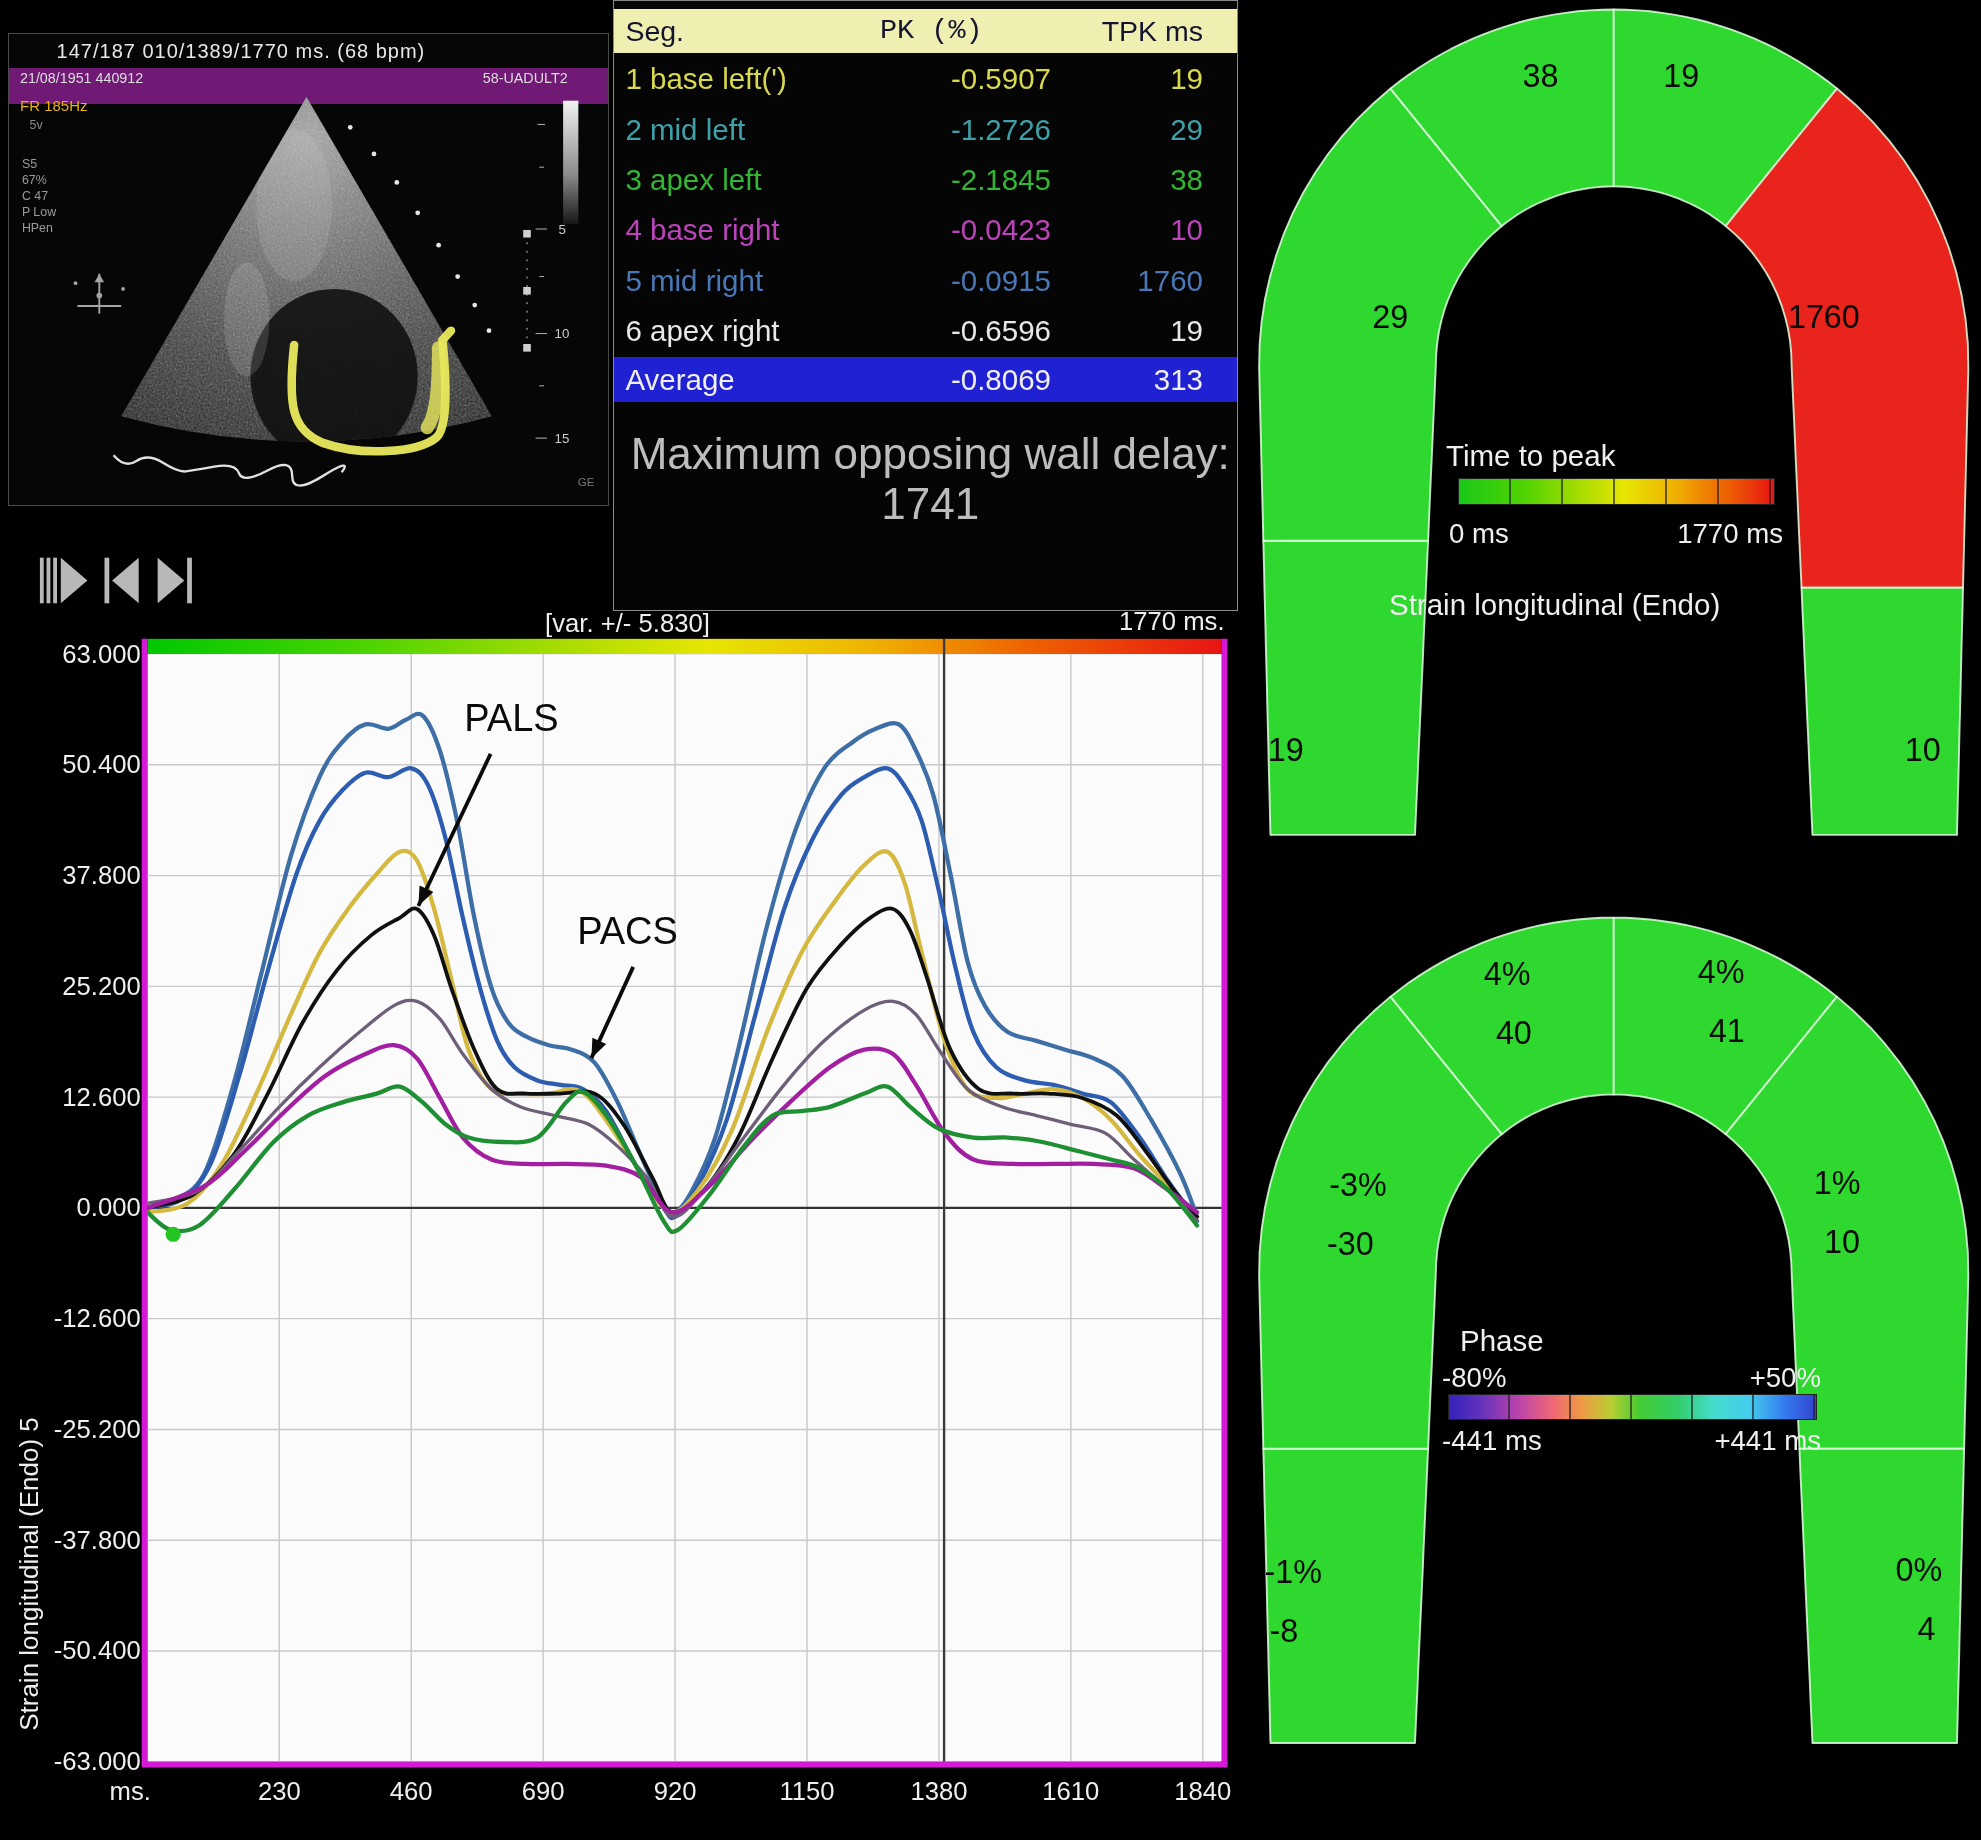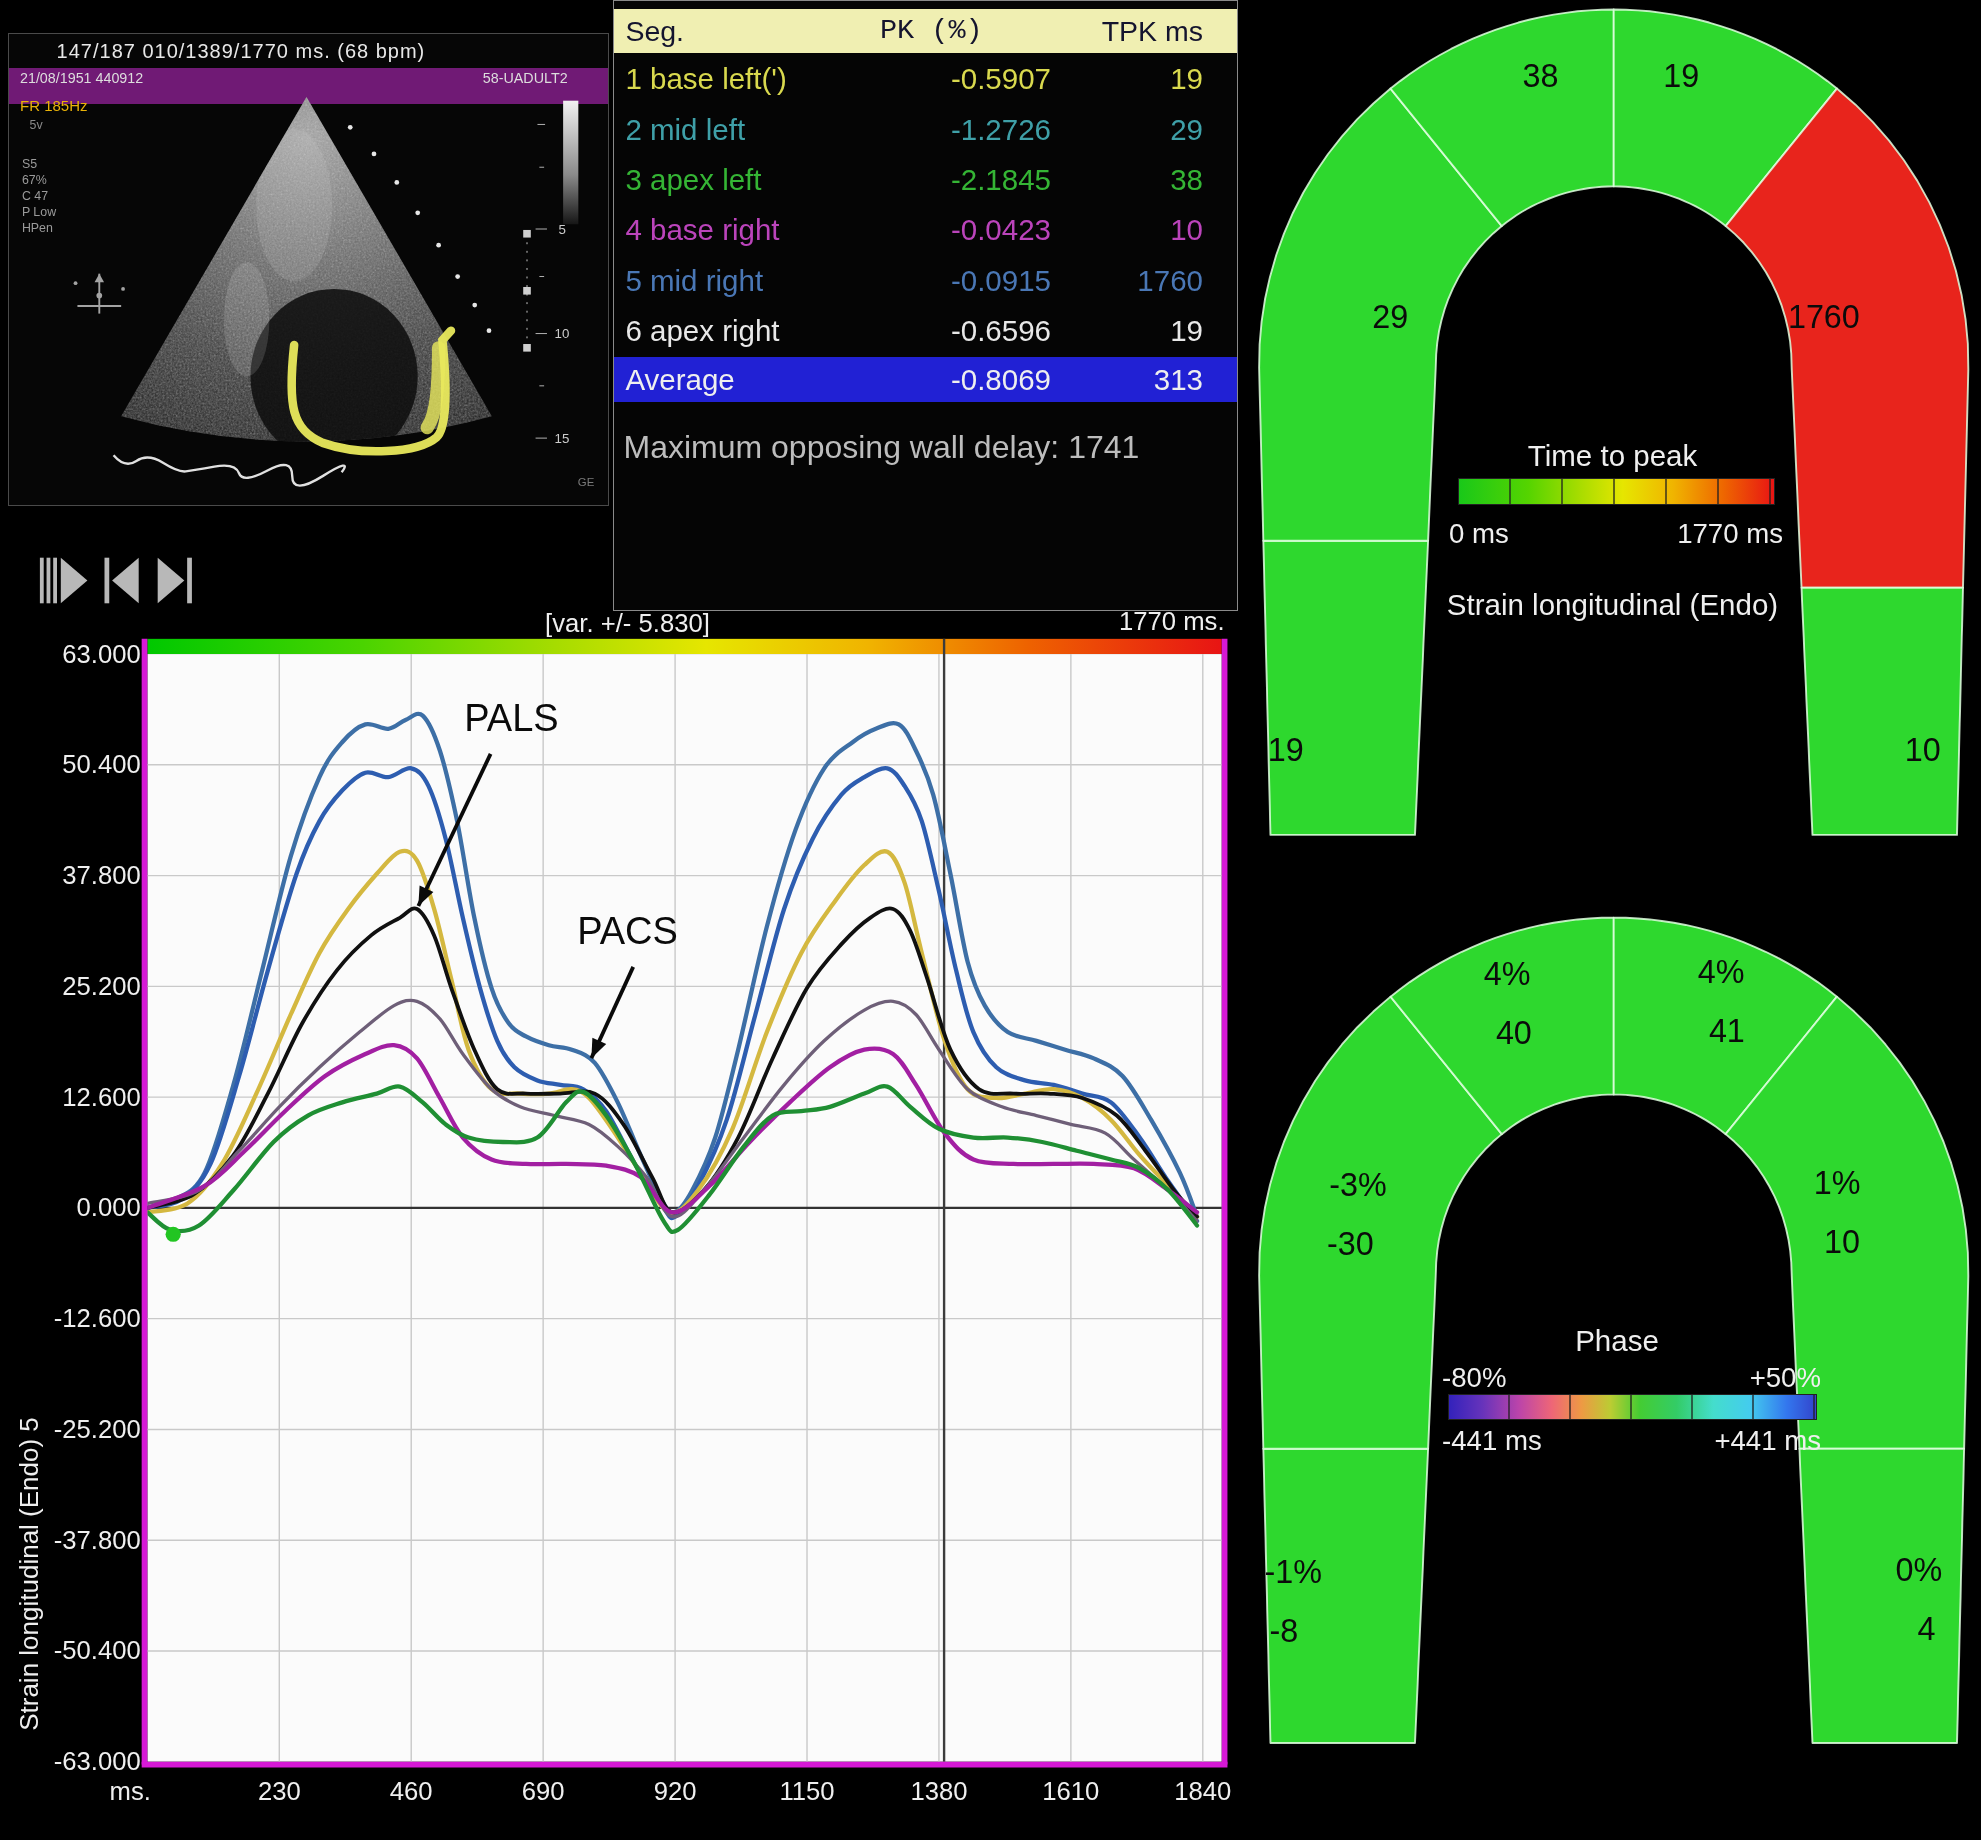--- a/index.html
+++ b/index.html
@@ -22,33 +22,33 @@
   
   #seg-table{left:613px;top:0px;width:623px;height:609px;background:#050505;border:1.9px solid #8a8a8a;}
   #seg-header{position:absolute;left:0;top:7.6px;width:100%;height:44px;line-height:44px;font-size:28.5px;color:#14142e;}
   .hc1{position:absolute;left:11.4px;}
   .hc2{position:absolute;left:266px;width:171px;text-align:left;font-family:Liberation Mono, monospace;}
   .hc3{position:absolute;left:418px;width:171px;text-align:right;}
   .trow{position:absolute;left:0;width:100%;height:50px;line-height:50px;font-size:29.5px;}
   .tc1{position:absolute;left:11.4px;}
   .tc2{position:absolute;left:266px;width:171px;text-align:right;}
   .tc3{position:absolute;left:418px;width:171px;text-align:right;}
-  #seg-footer{position:absolute;left:9.5px;top:428px;font-size:32px;color:#bdbdbd;text-align:center;}
+  #seg-footer{position:absolute;left:9.5px;top:428px;font-size:44px;color:#bdbdbd;text-align:center;}
 
   
   #transport{left:38px;top:550px;width:171px;height:61px;}
 
   
   #chart-svg{left:0;top:609px;width:1236px;height:1232px;}
   #y-axis-label{left:28.5px;top:1574px;transform:translate(-50%,-50%) rotate(-90deg);
      white-space:nowrap;font-size:26px;color:#eee;}
 
   
   #arch-svg{left:1236px;top:0;width:745px;height:1840px;}
-  .map-title{font-size:29.5px;color:#efefef;text-align:center;}
+  .map-title{font-size:29.5px;color:#efefef;text-align:left;}
   .scale-row{display:flex;justify-content:space-between;font-size:27.6px;color:#efefef;}
   #ttp-title{left:1446px;top:439px;width:333px;}
   #ttp-bar{left:1458px;top:478px;width:315px;height:25px;border:1px solid #222;
      background-image:
        repeating-linear-gradient(to right, transparent 0, transparent 50px, rgba(30,30,30,.65) 50px, rgba(30,30,30,.65) 52px),
        linear-gradient(to right,#19c819 0%,#55d400 22%,#a6dc00 38%,#e6e600 52%,#f0b400 68%,#ee6600 84%,#e81414 100%);}
   #ttp-scale{left:1449px;top:518px;width:334px;}
   #ttp-subtitle{left:1389px;top:588px;width:447px;}
   #ph-title{left:1460px;top:1324px;width:314px;}
   #ph-pct{left:1442px;top:1362px;width:379px;}

